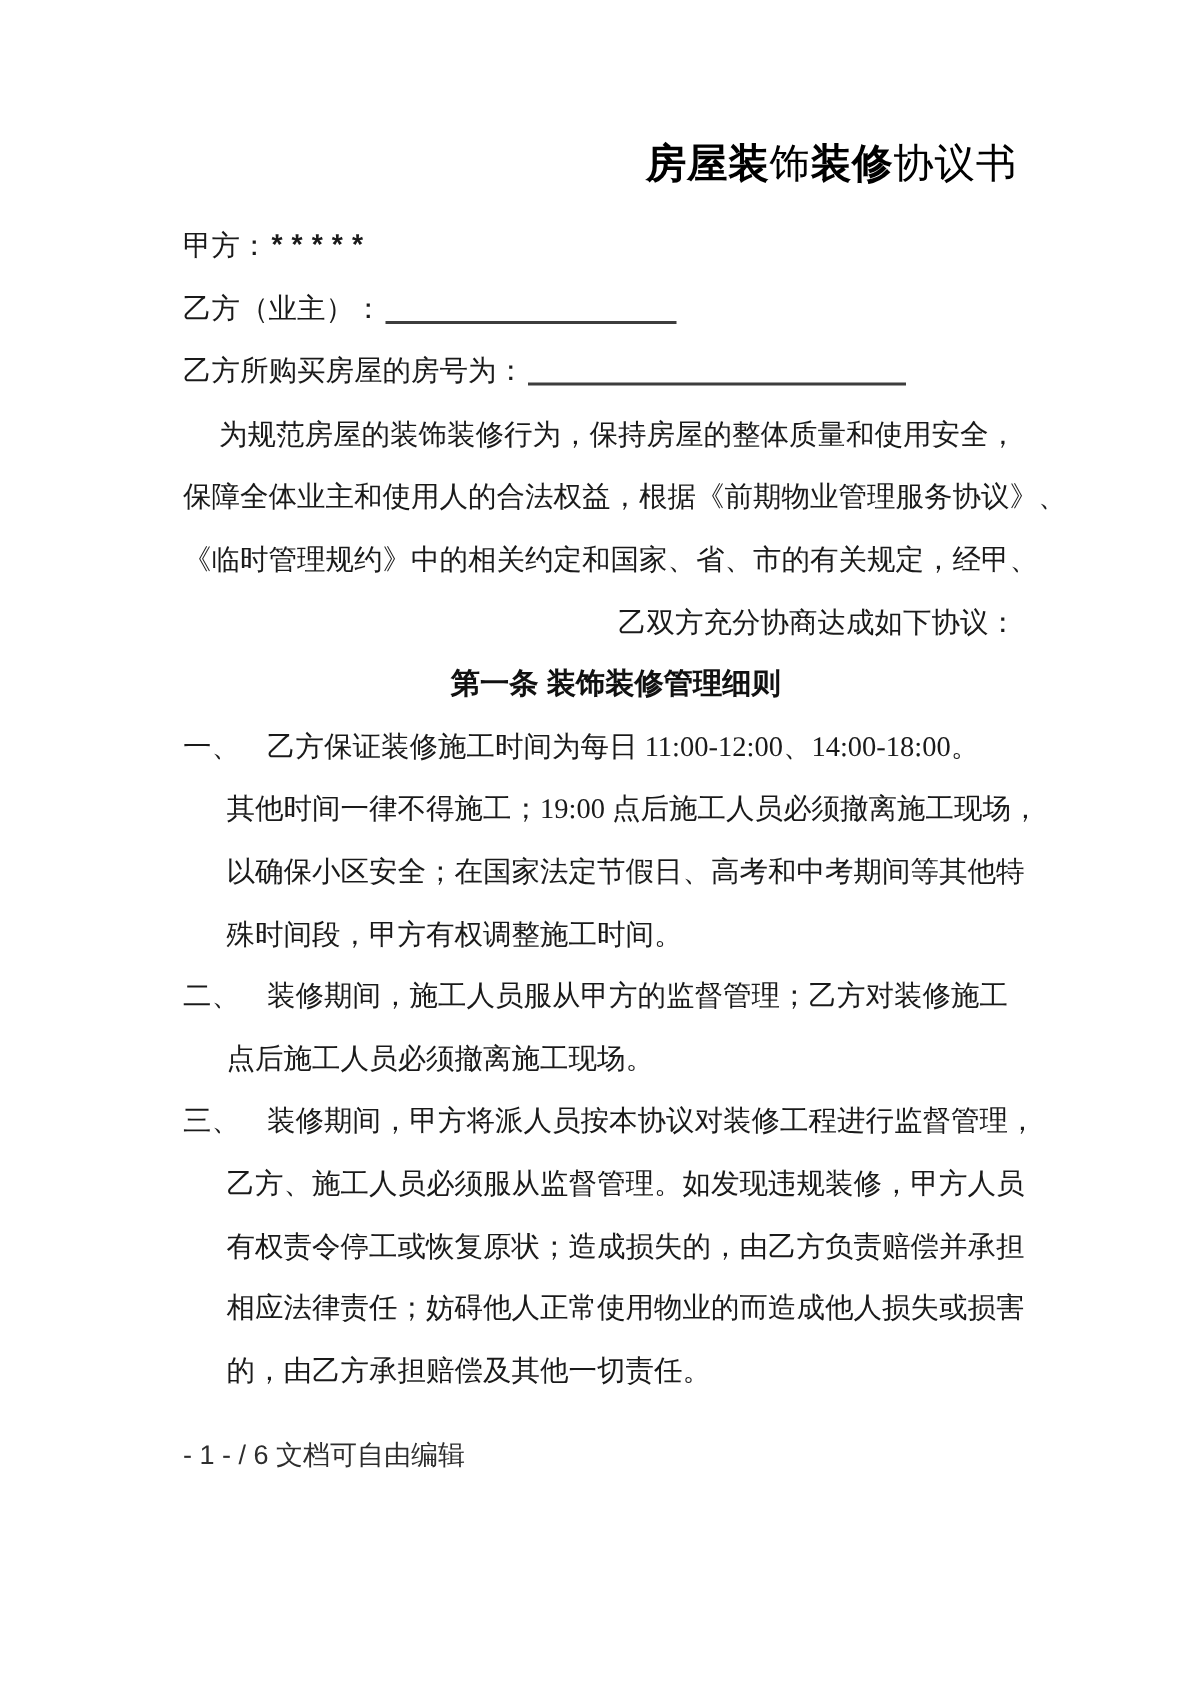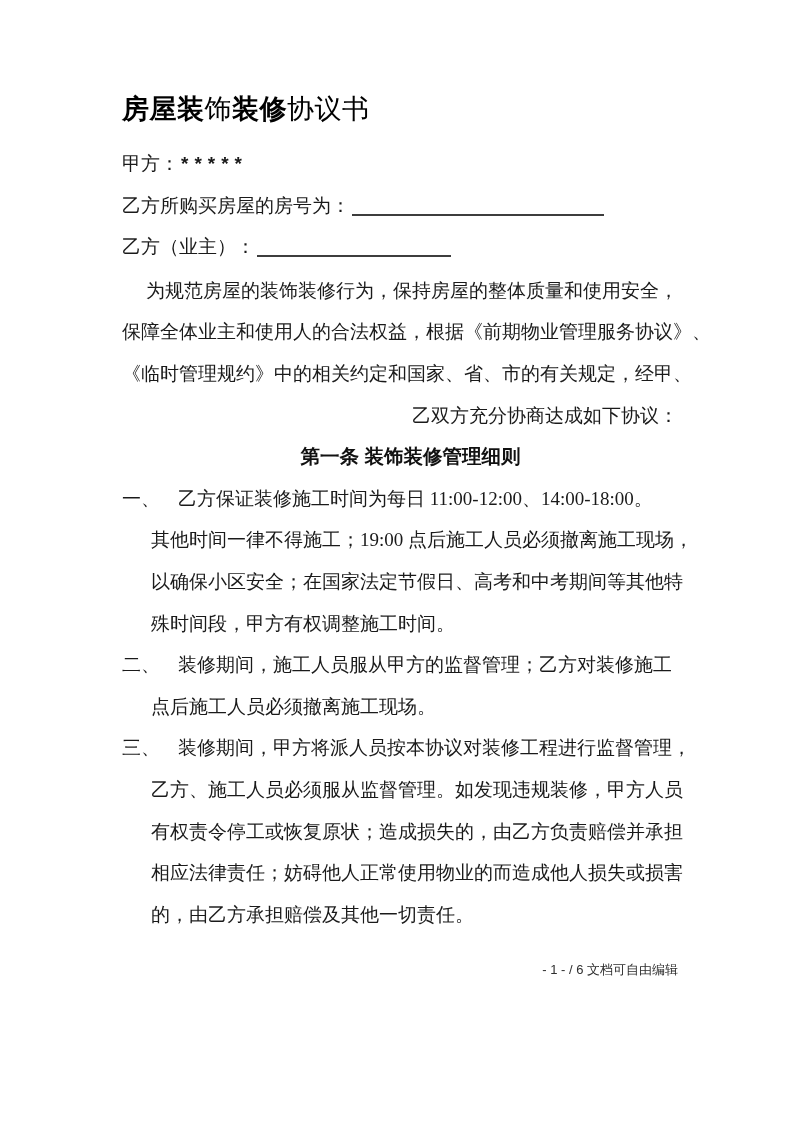--- a/index.html
+++ b/index.html
@@ -10,21 +10,21 @@
   }
   .page {
     width: 800px; height: 1132px;
     box-sizing: border-box;
     padding: 88px 122px 0 122px;
     background: #ffffff;
     color: #1a1a1a;
   }
   .doc-title {
     margin: 0 0 15px 0;
-    text-align: left;
+    text-align: right;
     font-family: "Liberation Sans", "DejaVu Sans", sans-serif;
     font-size: 27px;
     line-height: 42px;
     color: #000000;
     font-weight: normal;
     letter-spacing: 0.5px;
   }
   .doc-title .w-heavy { font-weight: bold; }
   .doc-title .w-light { font-weight: normal; }
 
@@ -73,41 +73,41 @@
     display: block;
     padding-left: 29px;
     text-indent: 27px;
     white-space: pre;
   }
   .s2-item { text-indent: 15px; white-space: pre; }
   .s2-item .marker2 { margin-right: 6px; }
 
   .page-footer {
     margin-top: 25px;
-    text-align: right;
+    text-align: left;
     font-family: "Liberation Sans", "DejaVu Sans", sans-serif;
-    font-size: 13px;
+    font-size: 18px;
     line-height: 20px;
     color: #2e2e2e;
   }
 </style>
 </head>
 <body>
 
 <div class="page">
 
   <h1 class="doc-title"><span class="w-heavy">房屋装</span><span class="w-light">饰</span><span class="w-heavy">装修</span><span class="w-light">协议书</span></h1>
 
   <div class="content">
 
     <div class="field-line"><span>甲方：</span><span class="stars">*****</span></div>
 
+    <div class="field-line"><span>乙方（业主）：</span><span class="blank blank-party-b"></span></div>
+
     <div class="field-line"><span>乙方所购买房屋的房号为：</span><span class="blank blank-room-no"></span></div>
-
-    <div class="field-line"><span>乙方（业主）：</span><span class="blank blank-party-b"></span></div>
 
     <p class="intro">为规范房屋的装饰装修行为，保持房屋的整体质量和使用安全，
 保障全体业主和使用人的合法权益，根据《前期物业管理服务协议》、
 《临时管理规约》中的相关约定和国家、省、市的有关规定，经甲、
 乙双方充分协商达成如下协议：</p>
 
     <h2 class="sec-heading">第一条 装饰装修管理细则</h2>
 
     <div class="num-item">
         <span class="marker">一、</span>

